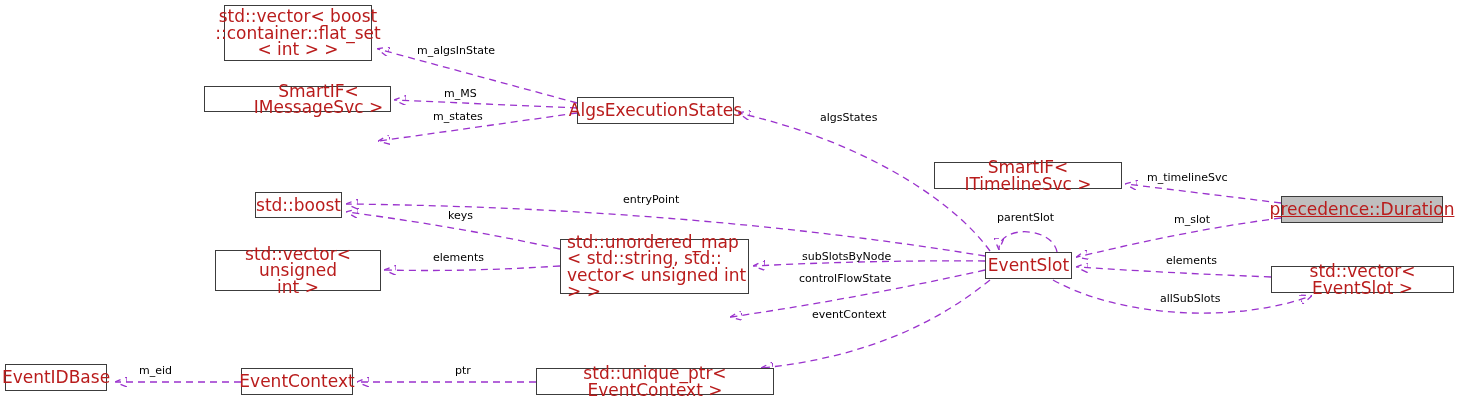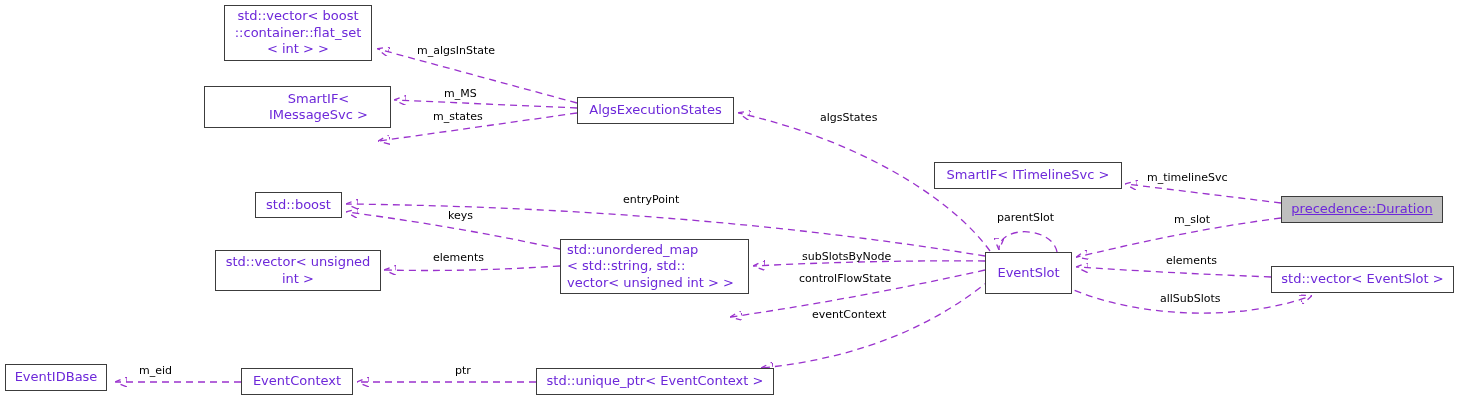--- a/index.html
+++ b/index.html
@@ -5,21 +5,21 @@
   html,body{margin:0;padding:0;background:#ffffff;}
   .canvas{
     position:relative;width:1459px;height:401px;background:#ffffff;
     font-family:"DejaVu Sans","Liberation Sans",sans-serif;overflow:hidden;
   }
   .edges{position:absolute;left:0;top:0;pointer-events:none;}
   .edges path{fill:none;stroke:#9a32cd;stroke-width:1.3;stroke-dasharray:7 5;}
   .node{
     position:absolute;box-sizing:border-box;border:1.5px solid #3c3c3c;background:#ffffff;
     display:flex;align-items:center;justify-content:center;text-align:center;
-    font-size:13px;line-height:16.5px;color:#6d28d9;white-space:pre-line;cursor:pointer;
+    font-size:17px;line-height:16.5px;color:#b91c1c;white-space:pre-line;cursor:pointer;
   }
   .node.hl{background:#bfbfbf;cursor:default;}
   .node.left{justify-content:flex-start;text-align:left;padding-left:6px;}
   .elabel{
     position:absolute;font-size:11px;line-height:14px;color:#000;white-space:nowrap;
   }
 </style>
 </head>
 <body>
 
@@ -46,30 +46,30 @@
     <path d="M1281,218 C1195,229 1120,247 1077,257" marker-end="url(#arrow)"></path>
     <path d="M1271,277 Q1170,273 1077,267" marker-end="url(#arrow)"></path>
     <path d="M1053,280 C1128,321 1243,321 1311,296" marker-end="url(#arrow)"></path>
     <path d="M536,382 L358,382" marker-end="url(#arrow)"></path>
     <path d="M241,382 L116,382" marker-end="url(#arrow)"></path>
   </svg>
 
   <div class="node" style="left:224px;top:5px;width:148px;height:56px;">std::vector&lt; boost
 ::container::flat_set
 &lt; int &gt; &gt;</div>
-  <div class="node" style="left:204px;top:86px;width:187px;height:42px;padding-left:42px;">SmartIF&lt; IMessageSvc &gt;</div>
+  <div class="node" style="left:204px;top:86px;width:187px;height:26px;padding-left:42px;">SmartIF&lt; IMessageSvc &gt;</div>
   <div class="node" style="left:255px;top:192px;width:87px;height:26px;">std::boost</div>
   <div class="node" style="left:215px;top:250px;width:166px;height:41px;">std::vector&lt; unsigned
 int &gt;</div>
   <div class="node" style="left:577px;top:97px;width:157px;height:27px;">AlgsExecutionStates</div>
   <div class="node left" style="left:560px;top:239px;width:189px;height:55px;">std::unordered_map
 &lt; std::string, std::
 vector&lt; unsigned int &gt; &gt;</div>
   <div class="node" style="left:934px;top:162px;width:188px;height:27px;">SmartIF&lt; ITimelineSvc &gt;</div>
-  <div class="node" style="left:985px;top:252px;width:87px;height:42px;">EventSlot</div>
+  <div class="node" style="left:985px;top:252px;width:87px;height:27px;">EventSlot</div>
   <div class="node hl" style="left:1281px;top:196px;width:162px;height:27px;text-decoration:underline;">precedence::Duration</div>
   <div class="node" style="left:1271px;top:266px;width:183px;height:27px;">std::vector&lt; EventSlot &gt;</div>
   <div class="node" style="left:5px;top:364px;width:102px;height:27px;">EventIDBase</div>
   <div class="node" style="left:241px;top:368px;width:112px;height:27px;">EventContext</div>
   <div class="node" style="left:536px;top:368px;width:238px;height:27px;">std::unique_ptr&lt; EventContext &gt;</div>
 
   <span class="elabel" style="left:417px;top:44px;">m_algsInState</span>
   <span class="elabel" style="left:444px;top:87px;">m_MS</span>
   <span class="elabel" style="left:433px;top:110px;">m_states</span>
   <span class="elabel" style="left:820px;top:111px;">algsStates</span>

